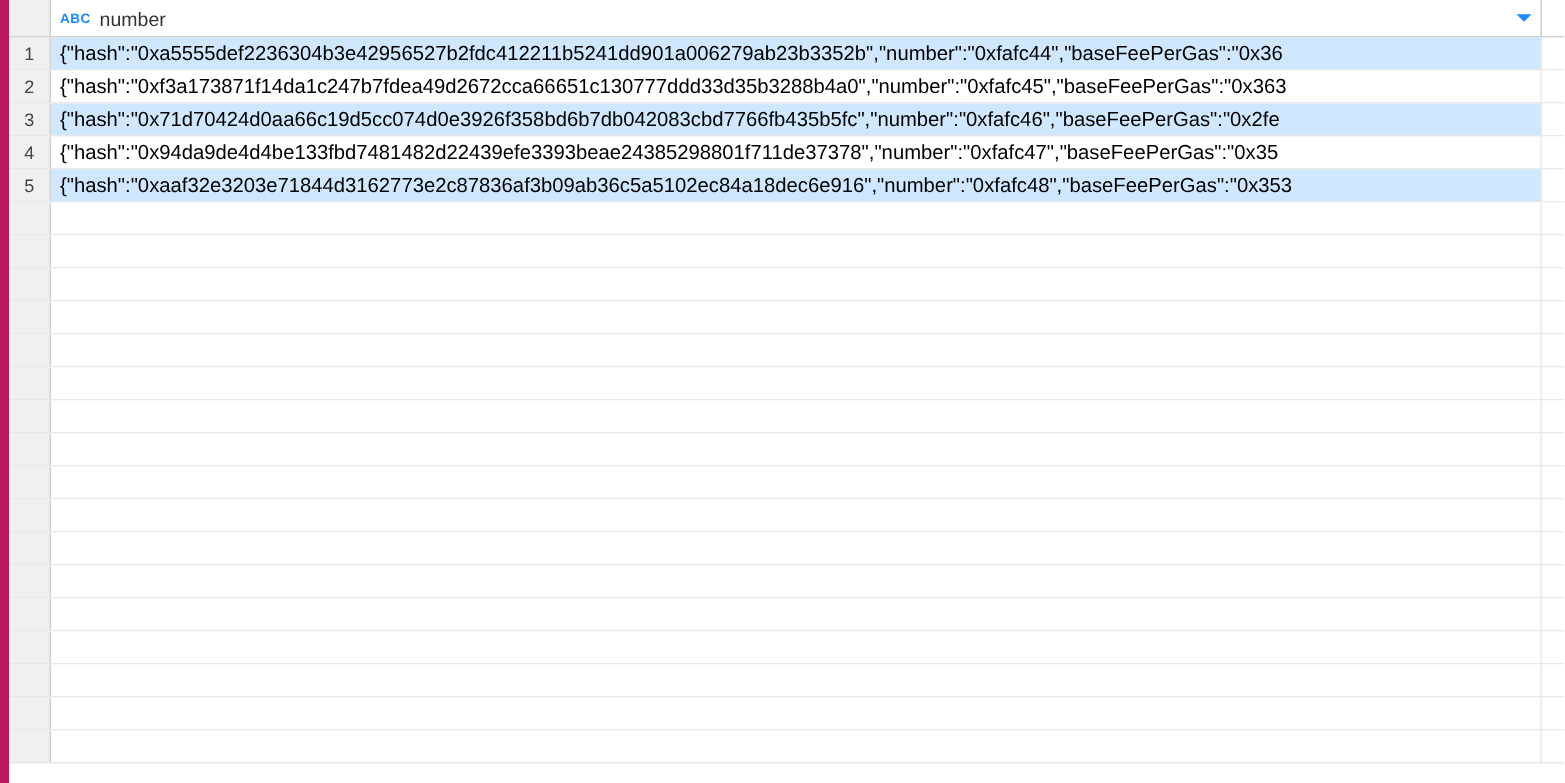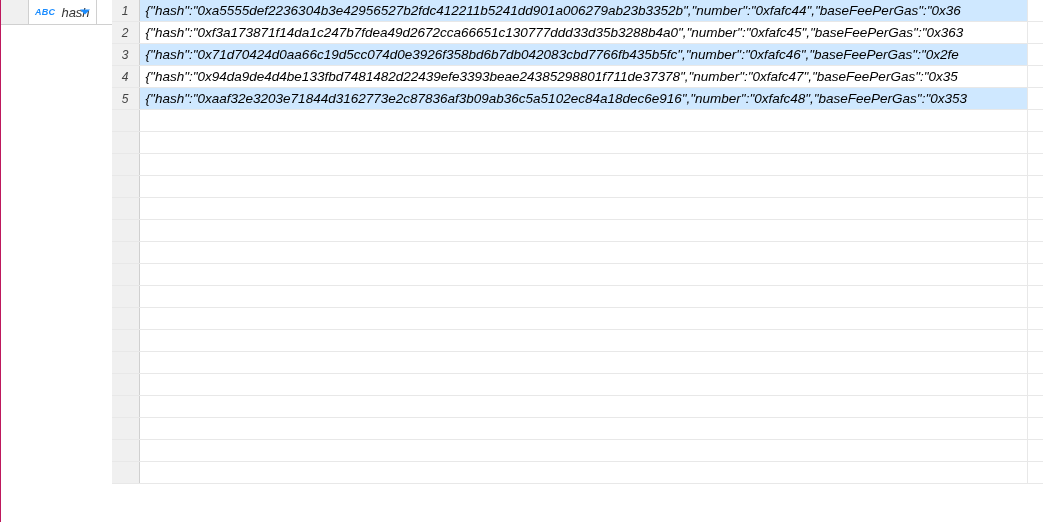--- a/index.html
+++ b/index.html
@@ -11,25 +11,24 @@
       font-family: "Segoe UI", Tahoma, Arial, sans-serif;
       font-size: 13px;
       background: #ffffff;
       color: #000;
       overflow: hidden;
       width: 1043px;
       height: 522px;
     }
     .grid {
       display: flex;
-      flex-direction: row;
+      flex-direction: column;
       width: 100%;
       height: 100%;
-      border-left: 1px solid #be185d;
-      font-style: italic;
+      border-left: 6px solid #be185d;
     }
     .header-row {
       display: flex;
       height: 25px;
       background: #ffffff;
       border-bottom: 1px solid #d0d0d0;
     }
     .corner-cell {
       width: 28px;
       min-width: 28px;
@@ -126,21 +125,21 @@
     }
   </style>
 </head>
 <body>
 
 <div class="grid">
   <div class="header-row">
     <div class="corner-cell"></div>
     <div class="col-header">
       <span class="type-badge">ABC</span>
-      <span class="col-name">hash</span>
+      <span class="col-name">number</span>
       <span class="dropdown-arrow"></span>
     </div>
     <div class="extra-col"></div>
   </div>
   <div class="body" id="grid-body">
       <div class="data-row">
         <div class="row-header">1</div>
         <div class="data-cell selected">{"hash":"0xa5555def2236304b3e42956527b2fdc412211b5241dd901a006279ab23b3352b","number":"0xfafc44","baseFeePerGas":"0x36</div>
         <div class="extra-cell"></div>
       </div>

